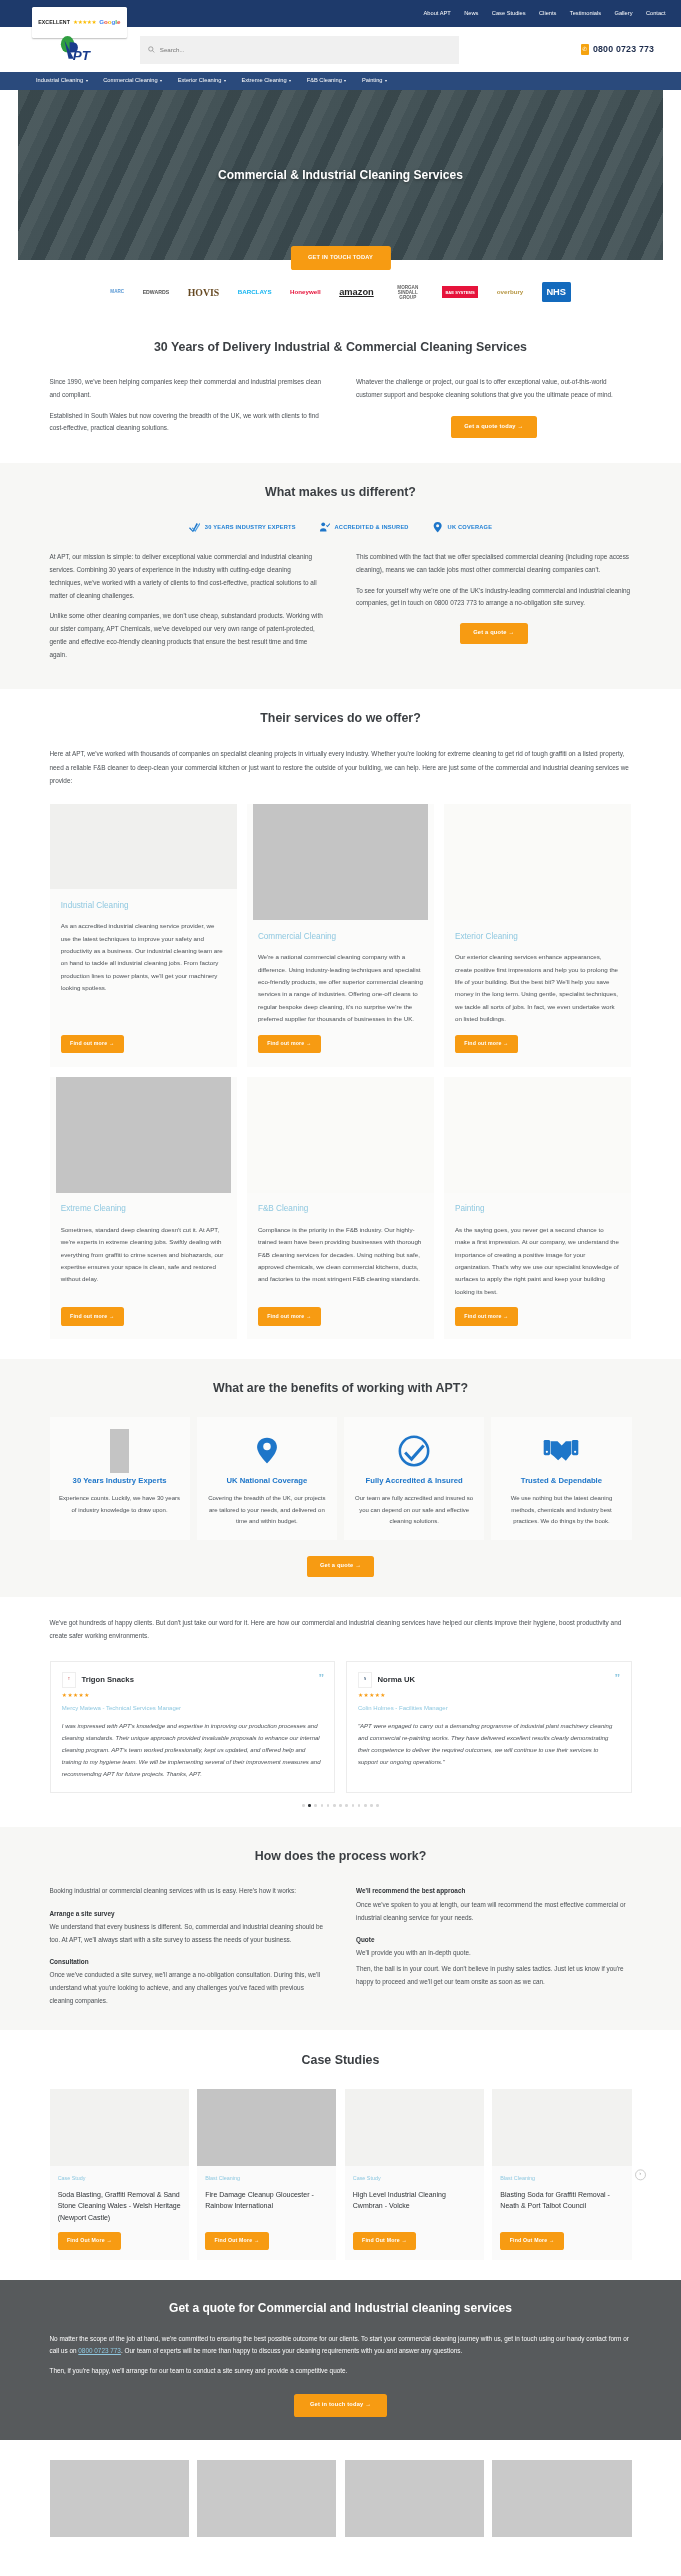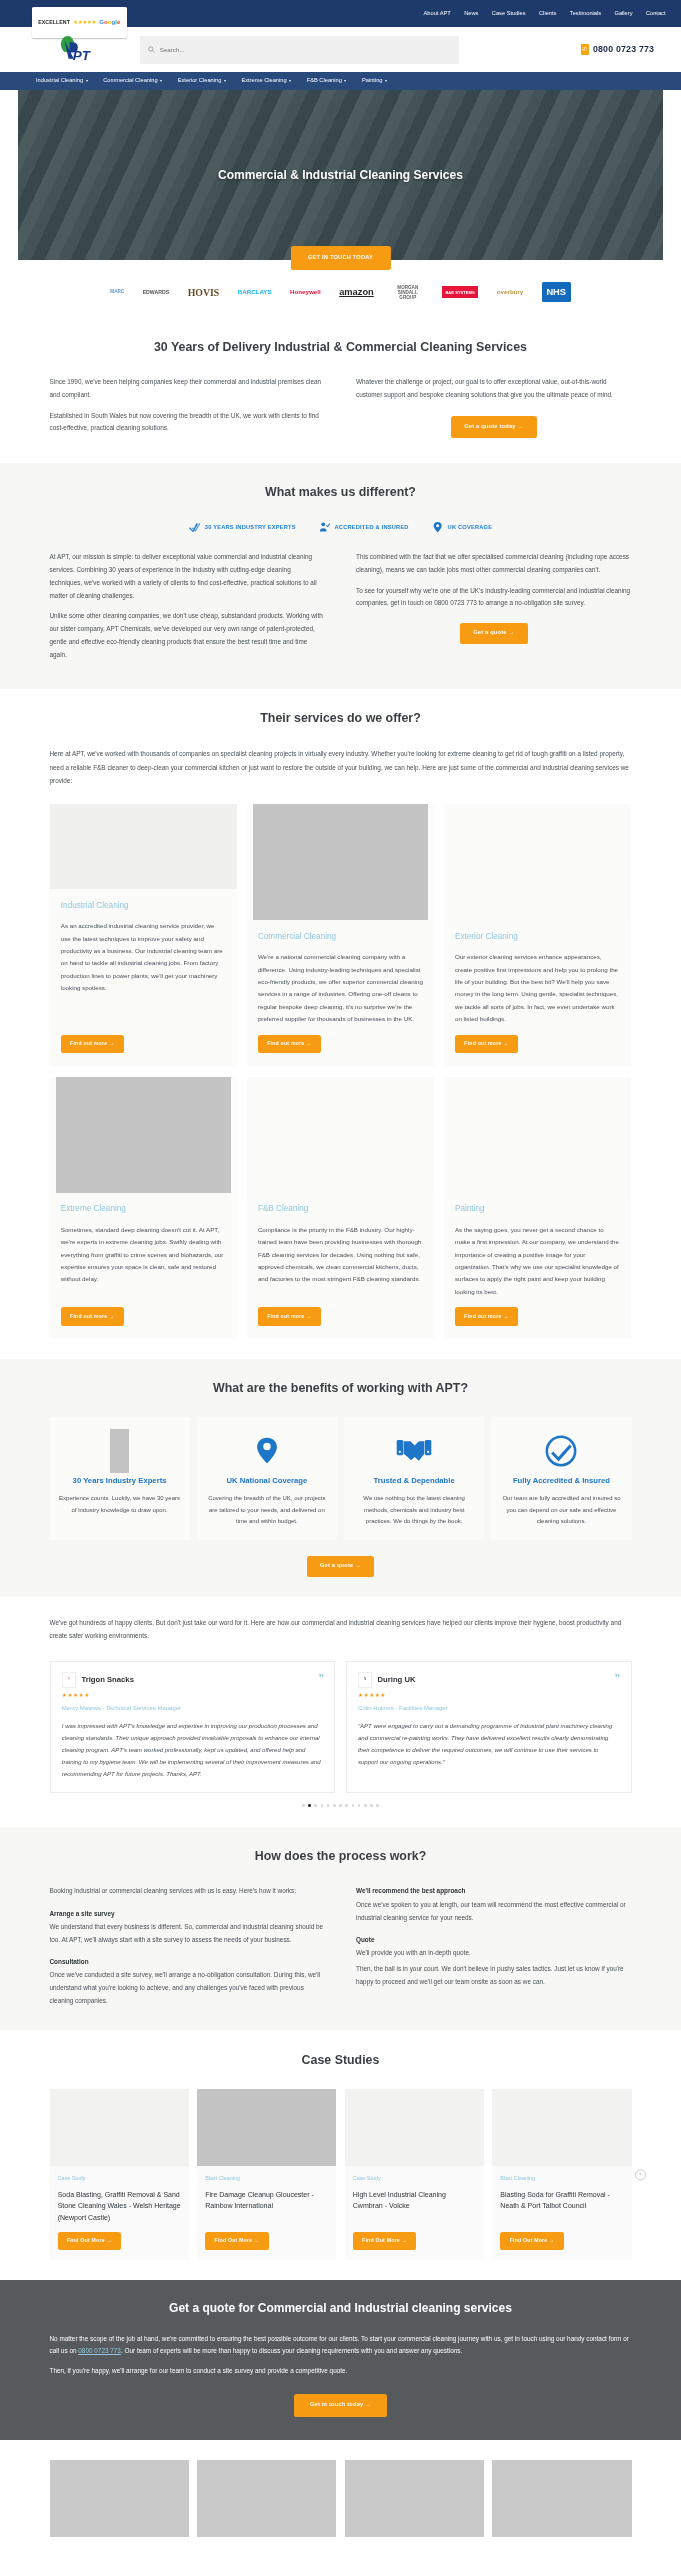--- a/index.html
+++ b/index.html
@@ -368,41 +368,41 @@
             <svg width="28" height="37" viewBox="0 0 24 24">
               <path d="M12 1 C7 1 3.5 4.6 3.5 9 C3.5 15 12 23 12 23 S20.5 15 20.5 9 C20.5 4.6 17 1 12 1 z"></path>
               <circle cx="12" cy="8.6" r="3.2" fill="#fbfbfa"></circle>
             </svg>
           </div>
         <h4>UK National Coverage</h4>
         <p>Covering the breadth of the UK, our projects are tailored to your needs, and delivered on time and within budget.</p>
       </div>
       <div class="bcard">
         <div class="ic">
+            <svg width="34" height="34" viewBox="0 0 24 24">
+              <circle cx="12" cy="12" r="10" fill="none" stroke="#1e76c9" stroke-width="1.8"></circle>
+              <path d="M6.5 12.4 l3.6 3.8 L18 7.4 l1.6 1.5 L10.3 19.4 L5 13.7 z" fill="#1e76c9"></path>
+            </svg>
+          </div>
+        <h4>Fully Accredited &amp; Insured</h4>
+        <p>Our team are fully accredited and insured so you can depend on our safe and effective cleaning solutions.</p>
+      </div>
+      <div class="bcard">
+        <div class="ic">
             <svg width="36" height="32" viewBox="0 0 26 22">
               <rect x="0.5" y="3" width="4.6" height="11" rx="1" fill="#1e76c9"></rect>
               <rect x="20.9" y="3" width="4.6" height="11" rx="1" fill="#1e76c9"></rect>
               <path d="M5.5 4 h5 l3 3 l3-3 h4 v9 l-4 5 l-3-2.6 l-2.6 2.2 L8 15 l-2.5-2 z" fill="#1e76c9"></path>
               <circle cx="2.8" cy="11.6" r=".8" fill="#fff"></circle>
               <circle cx="23.2" cy="11.6" r=".8" fill="#fff"></circle>
             </svg>
           </div>
         <h4>Trusted &amp; Dependable</h4>
         <p>We use nothing but the latest cleaning methods, chemicals and industry best practices. We do things by the book.</p>
       </div>
-      <div class="bcard">
-        <div class="ic">
-            <svg width="34" height="34" viewBox="0 0 24 24">
-              <circle cx="12" cy="12" r="10" fill="none" stroke="#1e76c9" stroke-width="1.8"></circle>
-              <path d="M6.5 12.4 l3.6 3.8 L18 7.4 l1.6 1.5 L10.3 19.4 L5 13.7 z" fill="#1e76c9"></path>
-            </svg>
-          </div>
-        <h4>Fully Accredited &amp; Insured</h4>
-        <p>Our team are fully accredited and insured so you can depend on our safe and effective cleaning solutions.</p>
-      </div>
     </div>
     <div class="center" style="margin-top:15.5px;">
       <a href="#" class="btn">Get a quote →</a>
     </div>
   </div>
 </div>
 
 <div class="sec">
   <div class="wrap">
     <p style="font-size:6.4px;line-height:2.05;color:#4a4f54;margin-bottom:18.5px;">We've got hundreds of happy clients. But don't just take our word for it. Here are how our commercial and industrial cleaning services have helped our clients improve their hygiene, boost productivity and create safer working environments.</p>
@@ -414,21 +414,21 @@
           <h4>Trigon Snacks</h4>
         </div>
         <div class="tstars">★★★★★</div>
         <div class="trole">Mercy Matewa - Technical Services Manager</div>
         <div class="tbody">I was impressed with APT's knowledge and expertise in improving our production processes and cleaning standards. Their unique approach provided invaluable proposals to enhance our internal cleaning program. APT's team worked professionally, kept us updated, and offered help and training to my hygiene team. We will be implementing several of their improvement measures and recommending APT for future projects. Thanks, APT.</div>
       </div>
       <div class="tcard">
         <span class="quote">”</span>
         <div class="thead">
           <div class="tlogo" style="color:#246;">N</div>
-          <h4>During UK</h4>
+          <h4>Norma UK</h4>
         </div>
         <div class="tstars">★★★★★</div>
         <div class="trole">Colin Holmes - Facilities Manager</div>
         <div class="tbody">"APT were engaged to carry out a demanding programme of industrial plant machinery cleaning and commercial re-painting works. They have delivered excellent results clearly demonstrating their competence to deliver the required outcomes, we will continue to use their services to support our ongoing operations."</div>
       </div>
     </div>
     <div class="dots">
       <span class="dot"></span>
       <span class="dot on"></span>
       <span class="dot"></span>

